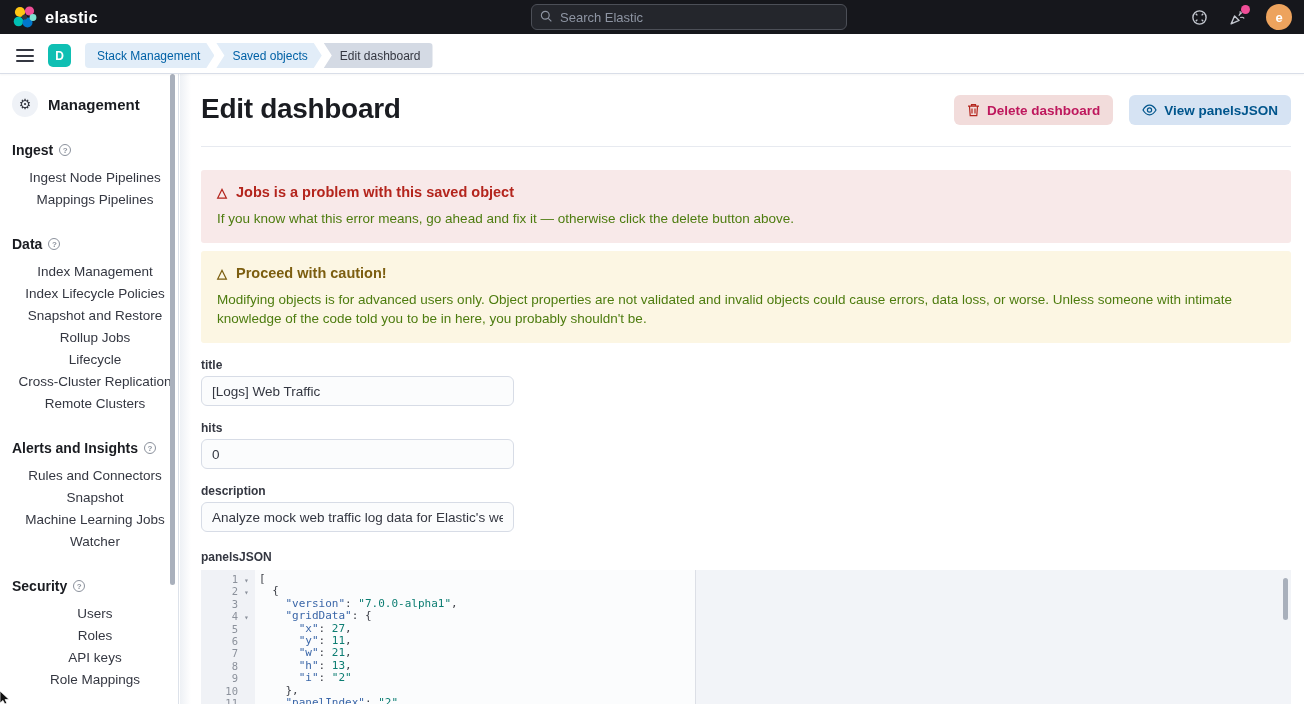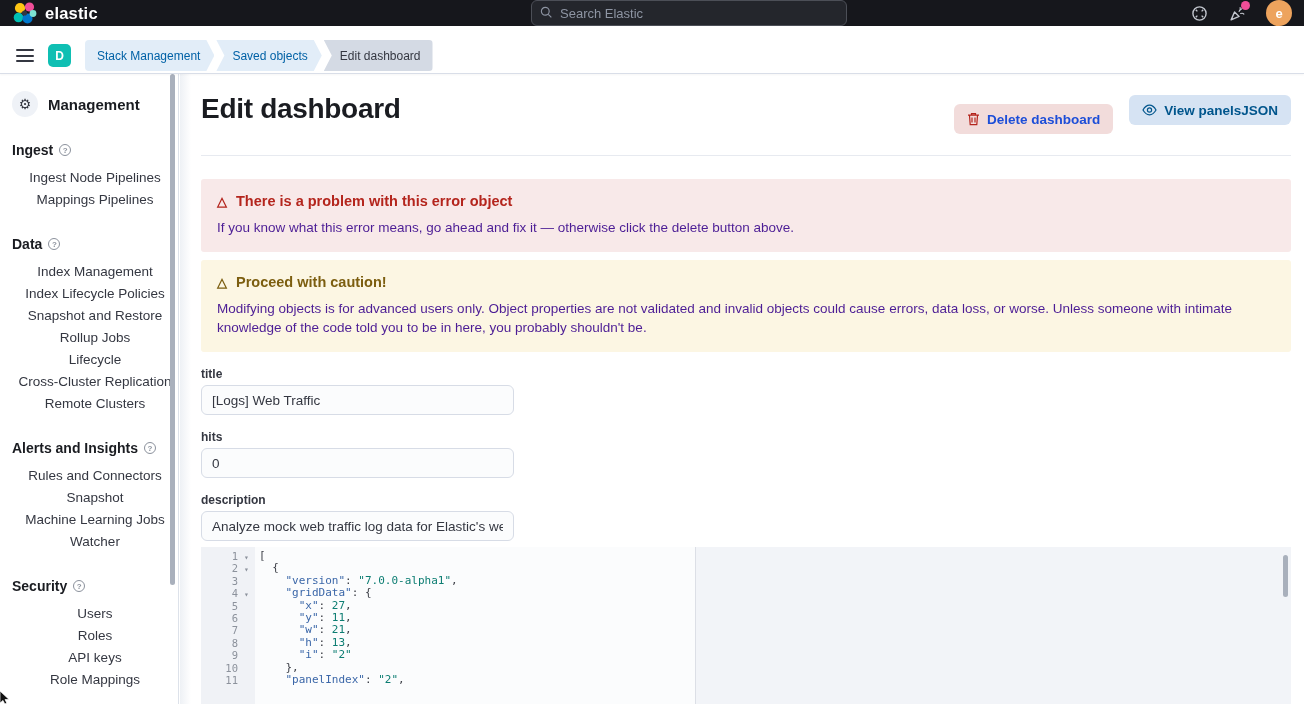--- a/index.html
+++ b/index.html
@@ -1,21 +1,21 @@
 <!DOCTYPE html>
 <html><head>
 <meta charset="utf-8">
 <style>
   * { margin:0; padding:0; box-sizing:border-box; }
   html,body { width:1304px; height:704px; overflow:hidden; background:#fff;
     font-family:"Liberation Sans", sans-serif; -webkit-font-smoothing:antialiased; }
   .stage { position:relative; width:1304px; height:704px; overflow:hidden; background:#fff; }
 
   
-  .topbar { position:absolute; top:0; left:0; right:0; height:26px; background:#16171c;
+  .topbar { position:absolute; top:0; left:0; right:0; height:34px; background:#16171c;
     display:flex; align-items:center; padding:0 12px; z-index:30; }
   .brand { display:flex; align-items:center; gap:8px; }
   .brand-name { color:#fff; font-size:16.5px; font-weight:600; letter-spacing:.2px; }
   .searchwrap { position:absolute; left:50%; transform:translateX(-50%); width:316px;margin-left:37px; }
   .searchbox { width:100%; height:26px; background:#24262c; border:1px solid #4c4f57;
     border-radius:6px; color:#d4d7de; font-size:13px; padding:0 8px 0 28px; outline:none;
     font-family:"Liberation Sans", sans-serif; }
   .searchbox::placeholder { color:#8e95a3; }
   .search-ico { position:absolute; left:9px; top:6px; width:13px; height:13px; }
   .top-icons { margin-left:auto; display:flex; align-items:center; gap:20px; }
@@ -28,21 +28,21 @@
   .crumbbar { position:absolute; top:38px; left:0; right:0; height:36px; background:#fff;
     border-bottom:1px solid #d9dee8; display:flex; align-items:center; padding:0 10px; z-index:25;
     box-shadow:0 1px 2px rgba(0,0,0,0.04); }
   .hamburger { width:18px; height:13px; margin:0 14px 0 6px; display:flex; flex-direction:column;
     justify-content:space-between; cursor:pointer; }
   .hamburger span { display:block; height:2px; background:#343741; border-radius:1px; }
   .avatar-d { width:23px; height:23px; border-radius:5px; background:#0fbfb3; color:#fff;
     font-size:12px; font-weight:600; display:flex; align-items:center; justify-content:center;
     margin-right:14px; cursor:pointer; }
   .crumbs { display:flex; align-items:center; }
-  .crumb { height:31px; display:flex; align-items:center; font-size:12px; font-weight:500;
+  .crumb { height:25px; display:flex; align-items:center; font-size:12px; font-weight:500;
     padding:0 14px 0 10px; margin-right:2px; white-space:nowrap; }
   .crumb-first { clip-path:polygon(0 0, calc(100% - 8px) 0, 100% 50%, calc(100% - 8px) 100%, 0 100%);
     border-radius:4px 0 0 4px; background:#e2edf8; color:#0061a6; cursor:pointer; padding-left:12px; }
   .crumb-mid { clip-path:polygon(0 0, calc(100% - 8px) 0, 100% 50%, calc(100% - 8px) 100%, 0 100%, 8px 50%);
     background:#e2edf8; color:#0061a6; cursor:pointer; padding-left:16px; }
   .crumb-last { clip-path:polygon(0 0, 100% 0, 100% 100%, 0 100%, 8px 50%);
     border-radius:0 4px 4px 0; background:#d4dae4; color:#343741; padding-left:16px; padding-right:12px; }
 
   
   .sidebar { position:absolute; top:74px; left:0; bottom:0; width:179px; background:#fff;
@@ -64,31 +64,31 @@
 
   
   .main { position:absolute; top:74px; left:191px; right:0; bottom:0; background:#fff;
     overflow:hidden; padding:0 13px 0 10px; }
   .page-head { display:flex; align-items:flex-start; margin-top:19px; }
   .page-title { font-size:28px; font-weight:700; color:#1a1c21; letter-spacing:-.3px; }
   .head-actions { margin-left:auto; display:flex; gap:16px; margin-top:2px; }
   .btn { height:30px; border:none; border-radius:6px; font-size:13.5px; font-weight:600;
     display:inline-flex; align-items:center; gap:7px; padding:0 13px; cursor:pointer;
     font-family:"Liberation Sans", sans-serif; }
-  .btn-danger { background:#f2dcdb; color:#1d4ed8;margin-top:9px; }
+  .btn-danger { background:#f2dcdb; color:#be185d; }
   .btn-primary { background:#d6e3f3; color:#00558c; }
   .divider { height:1px; background:#e7eaf0; margin-top:21px; }
 
   .callout { border-radius:3px; padding:14px 16px 15px; }
   .callout-error { background:#f8e9e9; margin-top:23px; }
   .callout-warn { background:#fcf6e3; margin-top:8px; }
   .co-title { display:flex; align-items:center; gap:9px; font-size:14.5px; font-weight:600; }
   .callout-error .co-title { color:#b4251d; }
   .callout-warn .co-title { color:#7c5e10; }
-  .co-body { margin-top:9px; font-size:13.5px; color:#4c1d95; line-height:19px; }
+  .co-body { margin-top:9px; font-size:13.5px; color:#4d7c0f; line-height:19px; }
   .warn-tri { font-size:13px; line-height:1; }
 
   .field { margin-top:15px; width:313px; }
   .field-label { font-size:12px; font-weight:700; color:#343741; }
   .field-input { margin-top:4px; width:313px; height:30px; background:#fbfcfd;
     border:1px solid #d7dce6; border-radius:6px; padding:0 10px; font-size:13.5px; color:#343741;
     font-family:"Liberation Sans", sans-serif; box-shadow:inset 0 0 0 0 transparent; outline:none; }
 
   
   .ed-label { margin-top:18px; font-size:12px; font-weight:700; color:#343741; }
@@ -247,39 +247,40 @@
           </svg>
           <span>View panelsJSON</span>
         </button>
       </div>
     </div>
     <div class="divider"></div>
 
     <section class="callout callout-error">
       <div class="co-title">
         <span class="warn-tri">△</span>
-        <span>There is a problem with this error object</span>
+        <span>Jobs is a problem with this saved object</span>
       </div>
       <div class="co-body">If you know what this error means, go ahead and fix it — otherwise click the delete button above.</div>
     </section>
 
     <section class="callout callout-warn">
       <div class="co-title">
         <span class="warn-tri">△</span>
         <span>Proceed with caution!</span>
       </div>
       <div class="co-body">Modifying objects is for advanced users only. Object properties are not validated and invalid objects could cause errors, data loss, or worse. Unless someone with intimate knowledge of the code told you to be in here, you probably shouldn't be.</div>
     </section>
 
     <div id="fields">
         <div class="field"><div class="field-label">title</div><input class="field-input" value="[Logs] Web Traffic" style=""></div>
         <div class="field"><div class="field-label">hits</div><input class="field-input" value="0" style=""></div>
         <div class="field"><div class="field-label">description</div><input class="field-input" value="Analyze mock web traffic log data for Elastic's website" style=""></div>
       </div>
 
+    <div class="ed-label">panelsJSON</div>
     <div class="editor">
       <div class="gutter" id="gutter">
           <div class="grow"><span class="ln">1</span><span class="fa">▾</span></div>
           <div class="grow"><span class="ln">2</span><span class="fa">▾</span></div>
           <div class="grow"><span class="ln">3</span><span class="fa"></span></div>
           <div class="grow"><span class="ln">4</span><span class="fa">▾</span></div>
           <div class="grow"><span class="ln">5</span><span class="fa"></span></div>
           <div class="grow"><span class="ln">6</span><span class="fa"></span></div>
           <div class="grow"><span class="ln">7</span><span class="fa"></span></div>
           <div class="grow"><span class="ln">8</span><span class="fa"></span></div>

